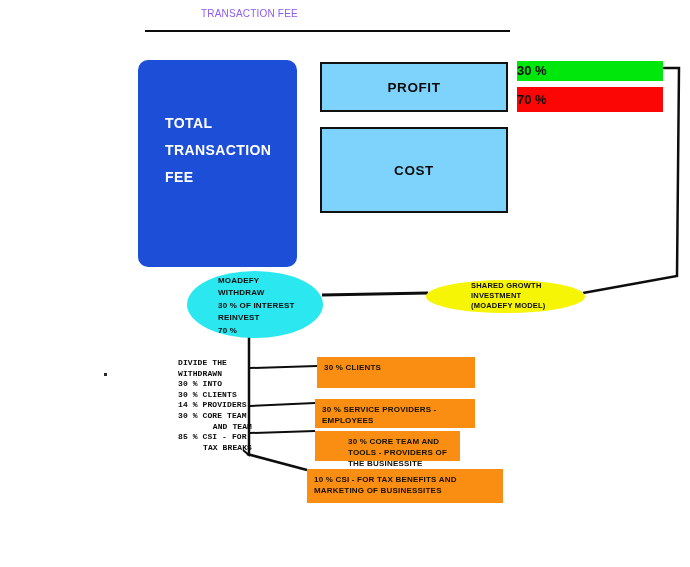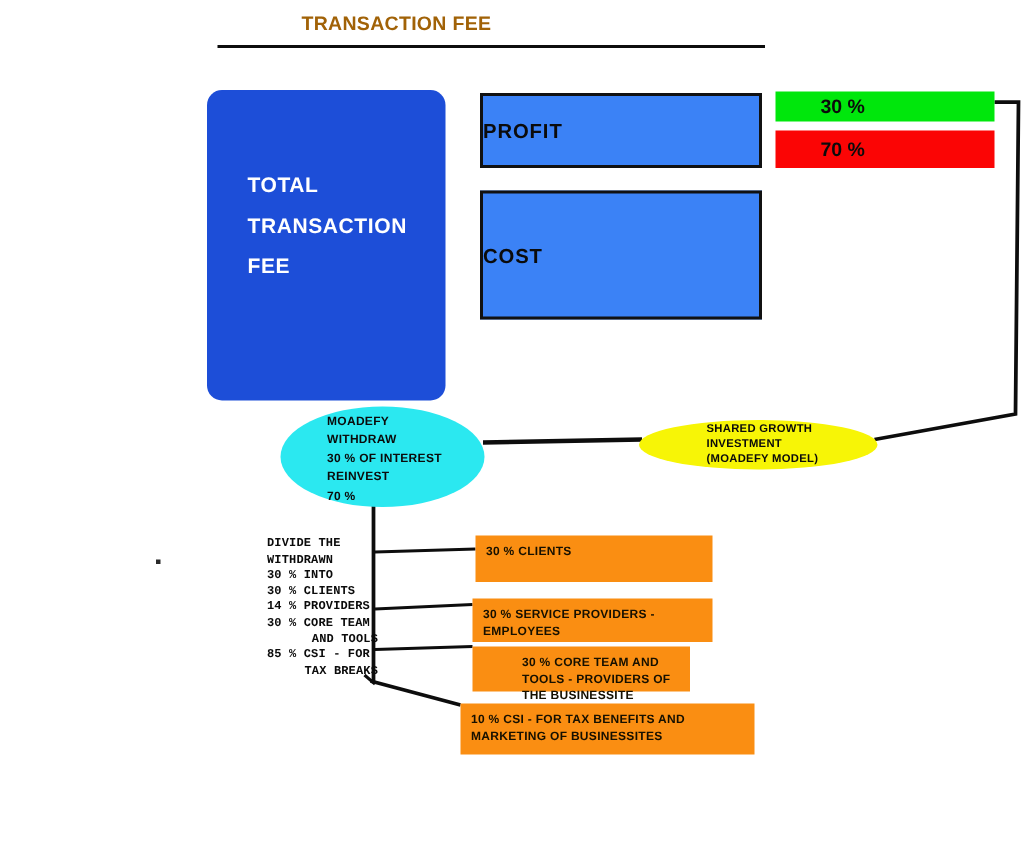--- a/index.html
+++ b/index.html
@@ -4,43 +4,43 @@
 <style>
   html,body{margin:0;padding:0;}
   body{
     width:690px;height:567px;position:relative;background:#ffffff;
     font-family:"Liberation Sans", sans-serif;overflow:hidden;
   }
   *{box-sizing:border-box;}
   .abs{position:absolute;}
 
   .title{
-    left:201px;top:8px;font-size:13px;font-weight:700;color:#a16207;
+    left:201px;top:8px;font-size:10px;font-weight:400;color:#8b5cf6;
     letter-spacing:0.2px;white-space:nowrap;
   }
   .title-rule{left:145px;top:30px;width:365px;height:2px;background:#0d0d0d;}
 
   .black-box{
     left:138px;top:60px;width:159px;height:207px;background:#1d4ed8;border-radius:10px;
   }
   .black-box .lbl{
     position:absolute;left:27px;top:50px;width:115px;color:#ffffff;
     font-size:14px;font-weight:700;line-height:27px;letter-spacing:0.4px;
   }
 
   .outline-box{
-    background:#3b82f6;border:2.5px solid #111111;
-    display:flex;align-items:center;justify-content:flex-start;
+    background:#7dd3fc;border:2.5px solid #111111;
+    display:flex;align-items:center;justify-content:center;
     font-weight:700;font-size:13.5px;letter-spacing:0.6px;color:#0b0b0b;
   }
   .profit-box{left:320px;top:62px;width:188px;height:50px;}
   .cost-box{left:320px;top:127px;width:188px;height:86px;}
 
   .bar{
-    font-size:13px;font-weight:700;color:#0b0b0b;padding-left:30px;
+    font-size:13px;font-weight:700;color:#0b0b0b;
   }
   .bar-green{left:517px;top:61px;width:146px;height:20px;background:#00E70C;line-height:20px;}
   .bar-red{left:517px;top:87px;width:146px;height:25px;background:#FB0505;line-height:25px;}
 
   .ellipse{border-radius:50%;}
   .cyan-ellipse{left:187px;top:271px;width:136px;height:67px;background:#2BE8F0;}
   .cyan-text{
     left:218px;top:275px;width:112px;font-size:8px;font-weight:700;
     line-height:12.4px;color:#0b0b0b;letter-spacing:0.2px;
   }
@@ -121,21 +121,21 @@
   <span style="display:block">(MOADEFY MODEL)</span>
 </div>
 
 <div class="abs divide-note">
   <span class="ln">DIVIDE THE</span>
   <span class="ln">WITHDRAWN</span>
   <span class="ln">30 % INTO</span>
   <span class="ln">30 % CLIENTS</span>
   <span class="ln">14 % PROVIDERS</span>
   <span class="ln">30 % CORE TEAM</span>
-  <span class="ln indent">AND TOOLS</span>
+  <span class="ln indent">AND TEAM</span>
   <span class="ln">85 % CSI - FOR</span>
   <span class="ln indent">TAX BREAKS</span>
 </div>
 
 <div class="abs alloc alloc-1">
   <span>30 % CLIENTS</span>
 </div>
 <div class="abs alloc alloc-2">
   <span>30 % SERVICE PROVIDERS - EMPLOYEES</span>
 </div>

